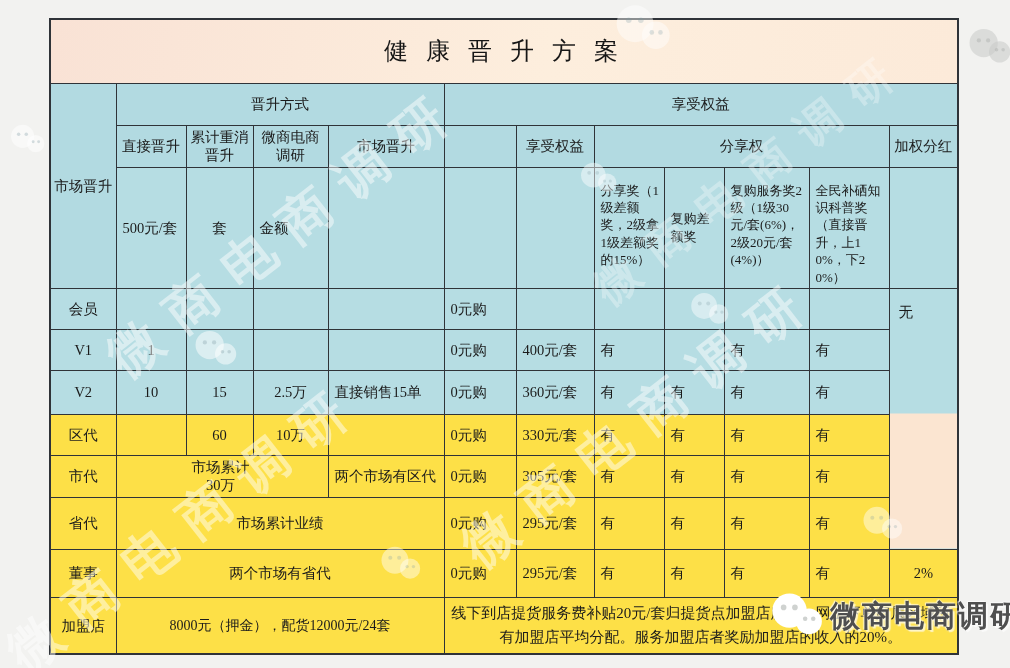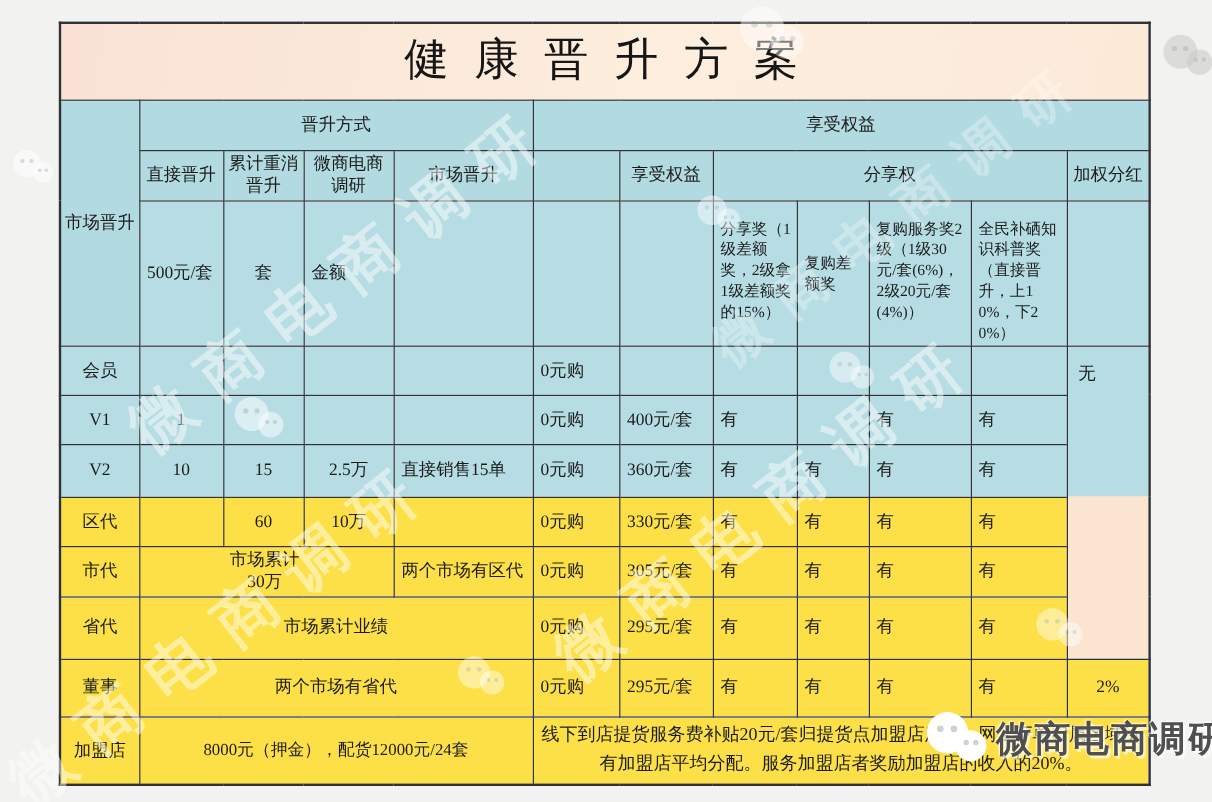--- a/index.html
+++ b/index.html
@@ -12,21 +12,21 @@
   .sheet{position:absolute;left:49px;top:18px;}
   table{border-collapse:collapse;table-layout:fixed;width:908px;border:2px solid #2f3338;}
   td{
     border:1px solid #2f3338;
     font-size:14.5px;line-height:1.25;
     text-align:center;vertical-align:middle;
     padding:2px 3px;overflow:hidden;
   }
   .titlebar td{
     background:linear-gradient(100deg,#f9e2d5 0%,#fdeedd 55%,#fcead9 100%);
-    font-size:37px;letter-spacing:6px;color:#161616;margin-left:18px;
+    font-size:24px;letter-spacing:6px;color:#161616;margin-left:18px;
   }
   .blue td{background:#b2dae1;margin-left:44px;}
   .bluelight td{background:#b6dde3;}
   .cream td{background:#fde047;}
   .tl{text-align:left;padding-left:6px;}
   .top{vertical-align:top;padding-top:14px;}
   .small{font-size:13px;line-height:1.34;}
   .ba{word-break:break-all;}
   .pre{white-space:pre-line;}
   .tr-right{text-align:center;padding-right:6px;}

